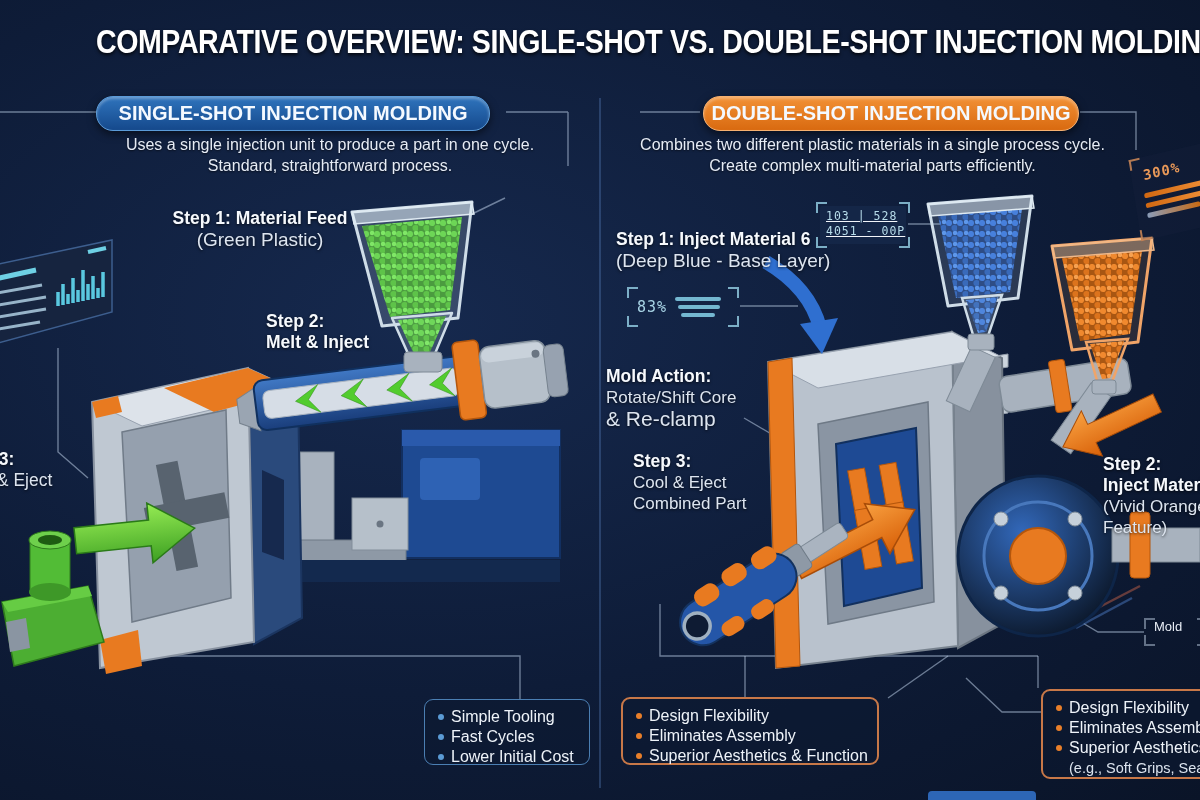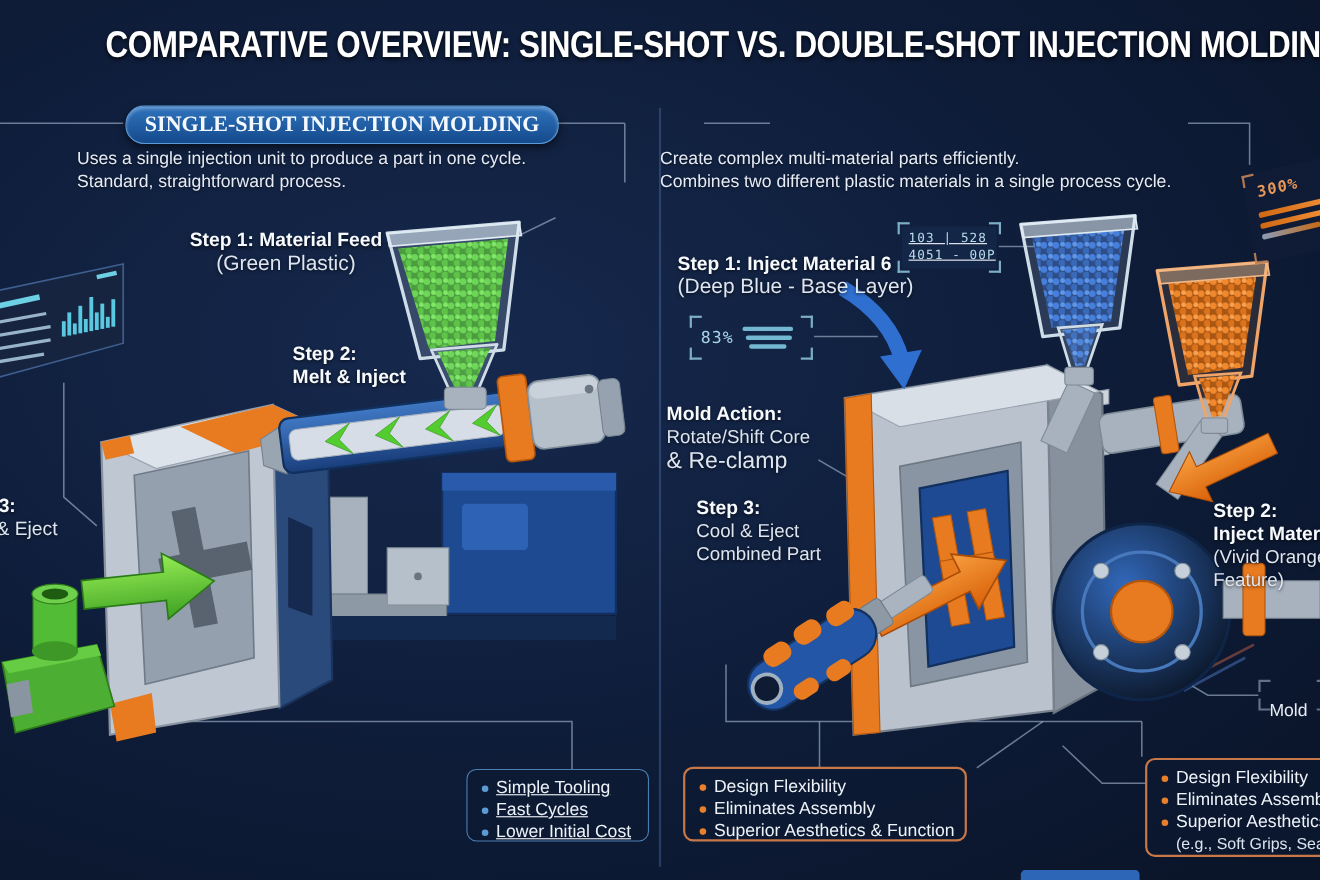--- a/index.html
+++ b/index.html
@@ -14,23 +14,23 @@
   .page-title{
     left:0;top:22px;width:1200px;text-align:center;font-size:34px;font-weight:bold;
     letter-spacing:-0.5px;color:#ffffff;transform:scaleX(0.84);transform-origin:center;
     text-shadow:0 2px 4px rgba(0,0,0,.8);white-space:nowrap;
   }
   .banner{
     height:33px;border-radius:17px;text-align:center;line-height:33px;
     font-size:20px;font-weight:bold;color:#f4f9ff;letter-spacing:0;white-space:nowrap;
     box-shadow:0 3px 8px rgba(0,0,0,.55), inset 0 2px 3px rgba(255,255,255,.3);
   }
-  .banner.blue{left:114px;top:96px;width:392px;background:linear-gradient(#2f74bd,#15498c);border:1.5px solid #5b9bd8;font-family:Liberation Serif, serif;}
+  .banner.blue{left:96px;top:96px;width:392px;background:linear-gradient(#2f74bd,#15498c);border:1.5px solid #5b9bd8;}
   .banner.orange{left:703px;top:96px;width:374px;background:linear-gradient(#f29136,#d96a10);border:1.5px solid #f5b070;}
-  .subtitle{text-align:left;font-size:16px;line-height:21px;color:#e6ecf6;text-shadow:0 1px 2px rgba(0,0,0,.6);}
+  .subtitle{text-align:center;font-size:16px;line-height:21px;color:#e6ecf6;text-shadow:0 1px 2px rgba(0,0,0,.6);}
   .subtitle span{display:block;}
   .steplabel{line-height:21px;text-shadow:0 1px 3px rgba(0,0,0,.7);}
   .steplabel .b{display:block;font-weight:bold;font-size:17.5px;color:#f6f9fd;}
   .steplabel .r{display:block;font-size:19px;color:#dde5f0;}
   .nowrap .b,.nowrap .r{white-space:nowrap;}
   
   .hud{position:absolute;z-index:3;}
   .hud .c{position:absolute;width:9px;height:9px;border-color:#8fc8de;border-style:solid;opacity:.85;}
   .hud .c.tl{top:0;left:0;border-width:2px 0 0 2px;}
   .hud .c.tr{top:0;right:0;border-width:2px 2px 0 0;}
@@ -54,24 +54,24 @@
   .hud-gauge .bar.b1{width:46px;}
   .hud-gauge .bar.b2{width:42px;margin-left:3px;}
   .hud-gauge .bar.b3{width:34px;margin-left:6px;}
   .hud-300{left:1134px;top:150px;width:86px;height:82px;transform:rotate(-9deg) skewY(-4deg);background:rgba(20,32,58,.45);}
   .hud-300 .pct{position:absolute;left:12px;top:10px;font-size:14px;font-weight:bold;color:#e89858;letter-spacing:1px;}
   .hud-300 .stripe{position:absolute;left:10px;height:5px;background:linear-gradient(90deg,#d06812,#f09038);border-radius:2px;}
   .hud-300 .s1{top:36px;width:68px;}
   .hud-300 .s2{top:46px;width:62px;}
   .hud-300 .s3{top:56px;width:54px;background:linear-gradient(90deg,#8a9cb8,#c86a14);}
   .hud-mold{left:1144px;top:618px;width:64px;height:28px;}
-  .hud-mold .lbl{position:absolute;left:10px;top:20px;font-size:16px;color:#e8edf5;}
+  .hud-mold .lbl{position:absolute;left:10px;top:1px;font-size:13px;color:#e8edf5;}
   
   .benefits{position:absolute;z-index:3;box-sizing:border-box;border-radius:9px;padding:7px 12px;background:rgba(13,26,50,.55);}
-  .benefits.bluebox{left:424px;top:699px;width:166px;height:66px;border:1.5px solid #4b7fb3;text-decoration:underline;}
+  .benefits.bluebox{left:424px;top:699px;width:166px;height:66px;border:1.5px solid #4b7fb3;}
   .benefits.orangebox1{left:621px;top:697px;width:258px;height:68px;border:2px solid #c87848;}
   .benefits.orangebox2{left:1041px;top:689px;width:246px;height:90px;border:2px solid #c87848;}
   .bullet{position:relative;padding-left:14px;font-size:16px;line-height:20px;color:#eef3f9;white-space:nowrap;}
   .bullet::before{content:"";position:absolute;left:1px;top:7px;width:6px;height:6px;border-radius:50%;}
   .bluebox .bullet::before{background:#5b9bd5;}
   .orangebox1 .bullet::before,.orangebox2 .bullet::before{background:#e87f2a;}
   .bullet.note{font-size:14.5px;color:#dbe3ee;}
   .bullet.note::before{display:none;}
   .sliver{left:928px;top:791px;width:108px;height:9px;background:#2d66b6;border-radius:4px 4px 0 0;z-index:2;}
 </style>
@@ -344,23 +344,24 @@
     <span class="r" style="font-size:17.5px;">Cool &amp; Eject</span>
   </div>
 
 
   <div class="benefits bluebox">
     <div class="bullet">Simple Tooling</div>
     <div class="bullet">Fast Cycles</div>
     <div class="bullet">Lower Initial Cost</div>
   </div>
 
+  <div class="abs banner orange txt">DOUBLE-SHOT INJECTION MOLDING</div>
   <div class="txt subtitle" style="left:600px;top:134px;width:545px;">
+    <span>Combines two different plastic materials in a single process cycle.</span>
     <span>Create complex multi-material parts efficiently.</span>
-    <span>Combines two different plastic materials in a single process cycle.</span>
   </div>
 
   <div class="txt steplabel" style="left:616px;top:229px;width:240px;">
     <span class="b">Step 1: Inject Material 6</span>
     <span class="r">(Deep Blue - Base Layer)</span>
   </div>
   <div class="txt steplabel" style="left:606px;top:366px;width:175px;">
     <span class="b">Mold Action:</span>
     <span class="r" style="font-size:17px;">Rotate/Shift Core</span>
     <span class="r" style="font-size:21px;">&amp; Re-clamp</span>

